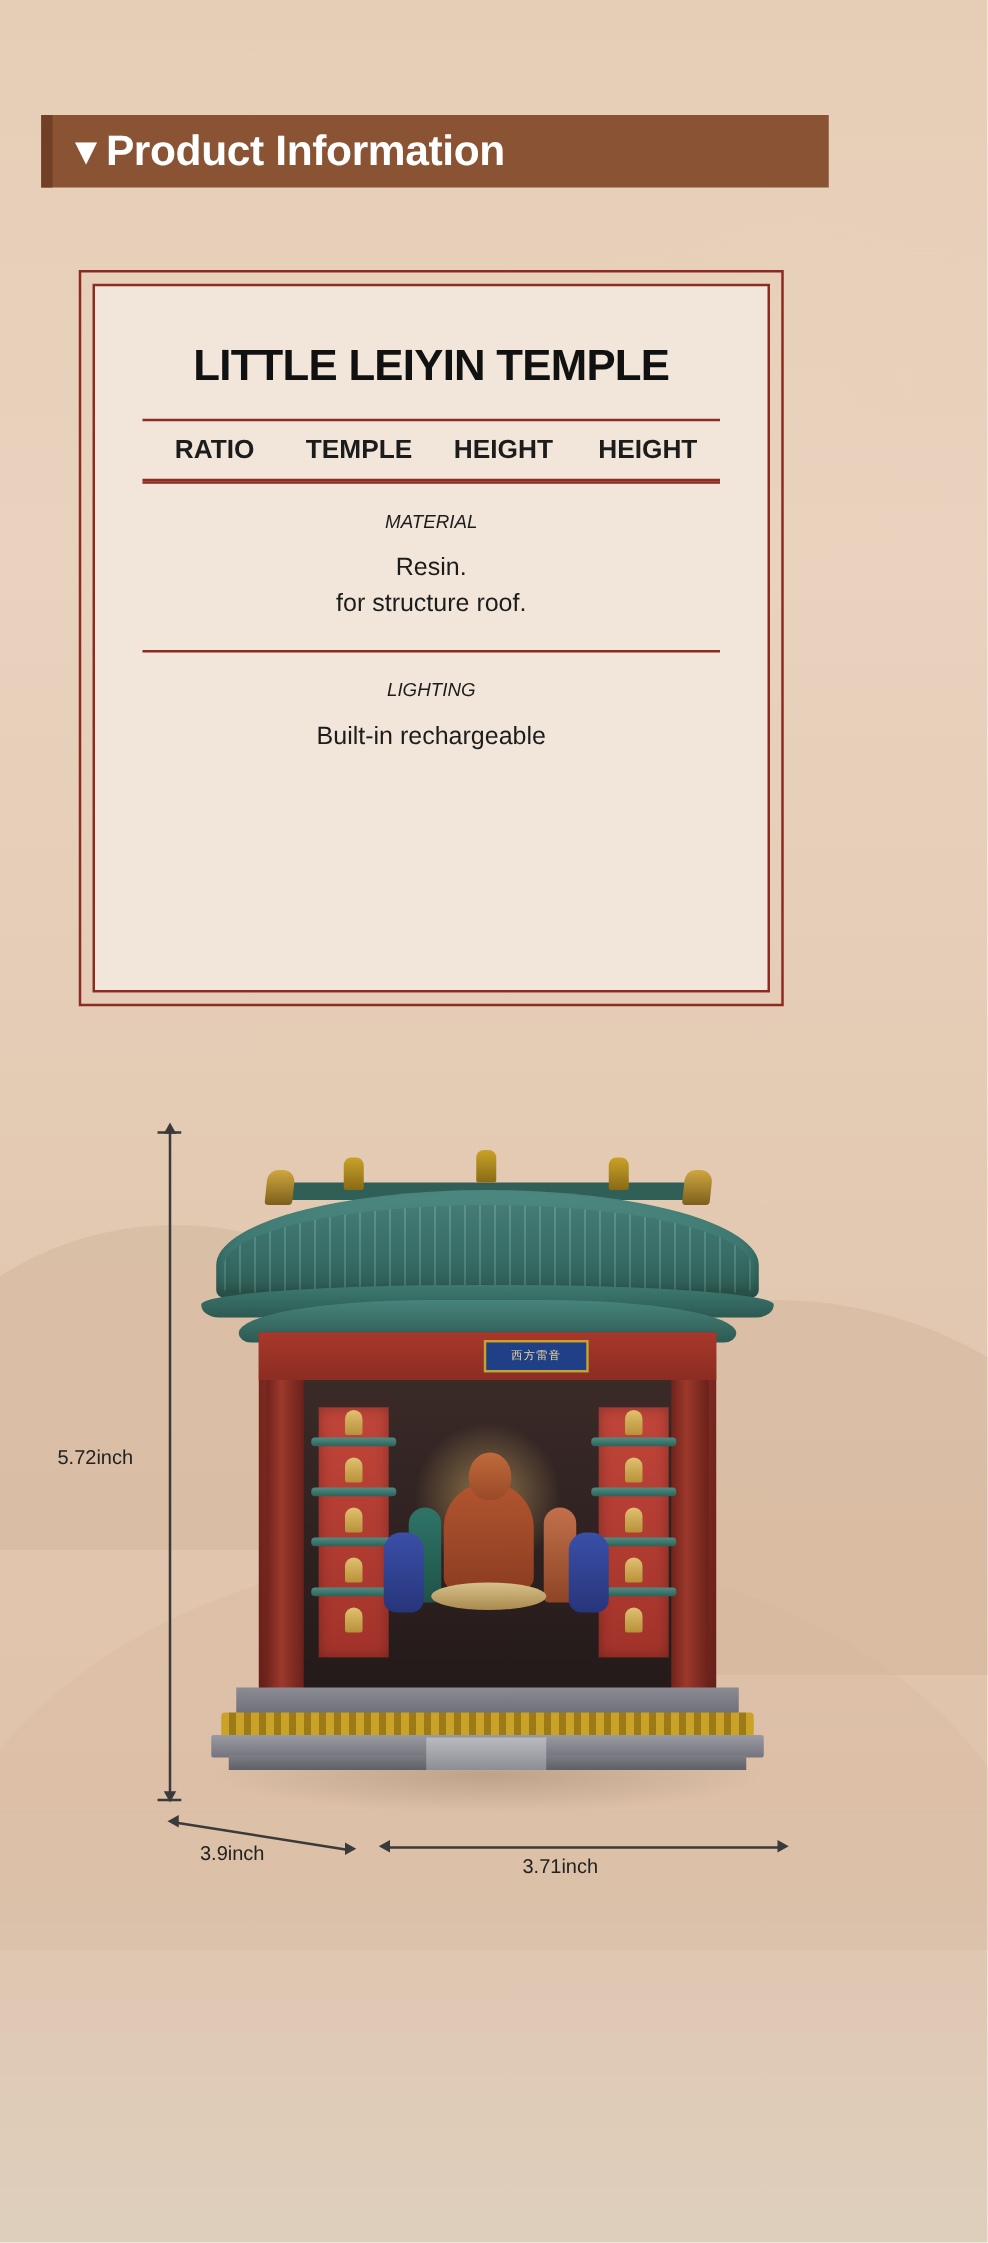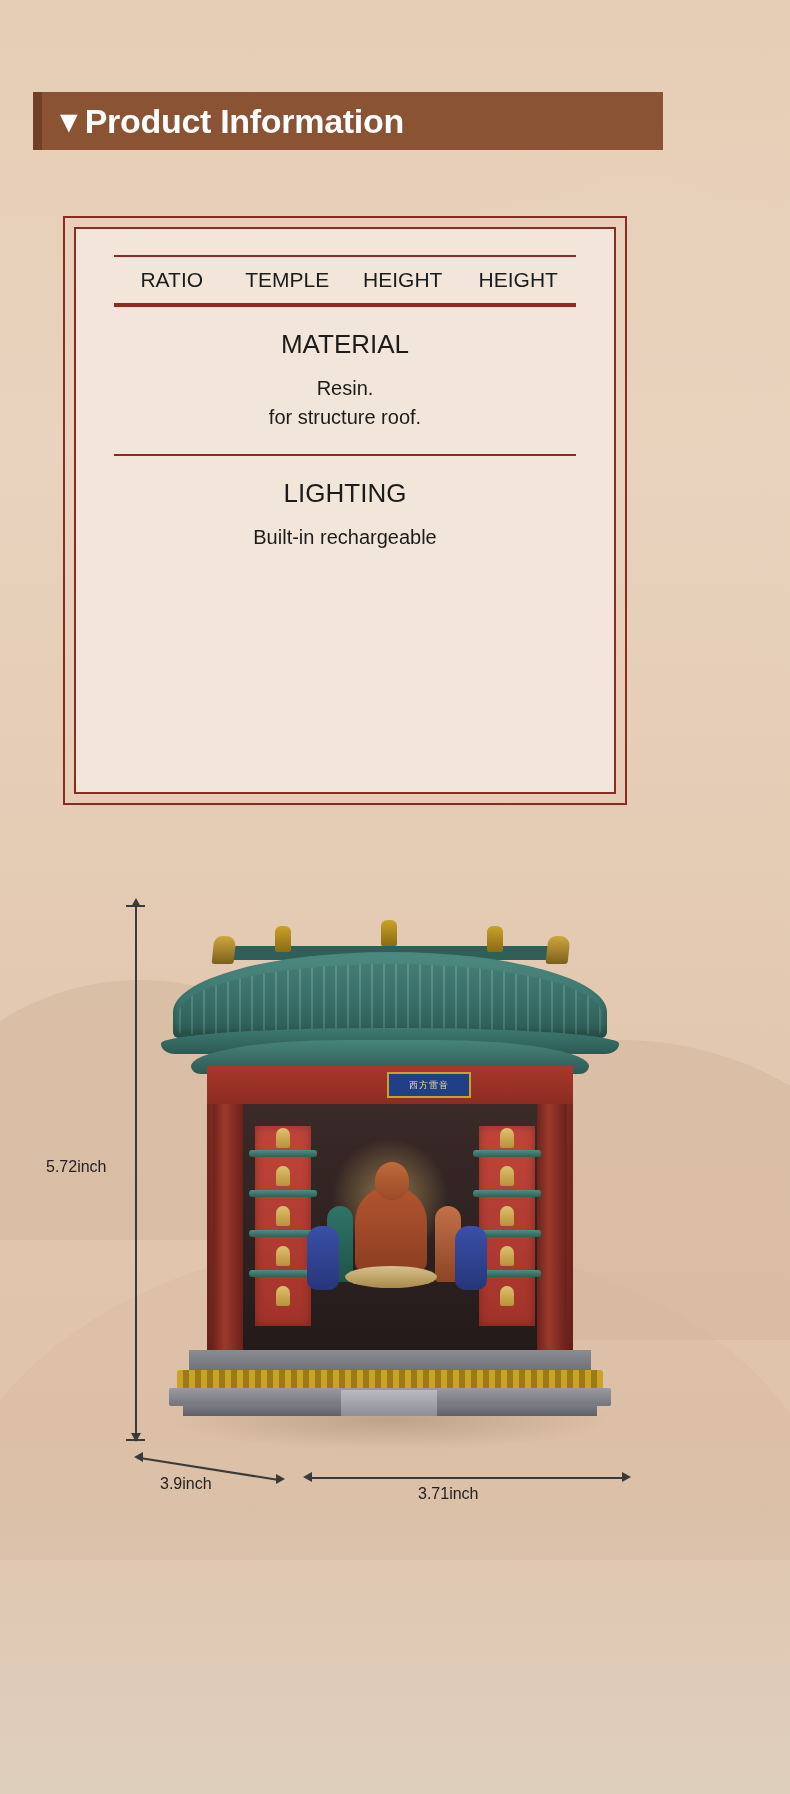--- a/index.html
+++ b/index.html
@@ -112,28 +112,29 @@
     border-collapse: collapse;
     table-layout: fixed;
   }
   table.dims th, table.dims td {
     text-align: center;
     font-weight: normal;
     font-size: 21px;
     color: #1c1c1c;
     padding: 11px 0 11px 0;
   }
-  table.dims th { font-size: 21px; }
+  table.dims th { font-size: 21px; font-weight: bold; }
   table.dims td { font-size: 20px; }
 
   .section-label {
     text-align: center;
-    font-size: 26px;
+    font-size: 15px;
     color: #1c1c1c;
     margin: 22px 0 14px 0;
+    font-style: italic;
   }
   .section-body {
     text-align: center;
     font-size: 20px;
     line-height: 29px;
     color: #1c1c1c;
     margin-bottom: 22px;
   }
 
   
@@ -410,20 +411,21 @@
 
 <div class="header-banner">
   <span class="header-triangle">▼</span>
   <span class="header-title">Product Information</span>
 </div>
 <div class="header-banner-accent"></div>
 
 <div class="spec-card-outer">
   <div class="spec-card-inner">
 
+    <div class="product-name">LITTLE LEIYIN TEMPLE</div>
 
     <div class="rule"></div>
 
     <table class="dims">
       <tbody>
           <tr>
         <th>RATIO</th>
         <th>TEMPLE</th>
         <th>HEIGHT</th>
         <th>HEIGHT</th>

